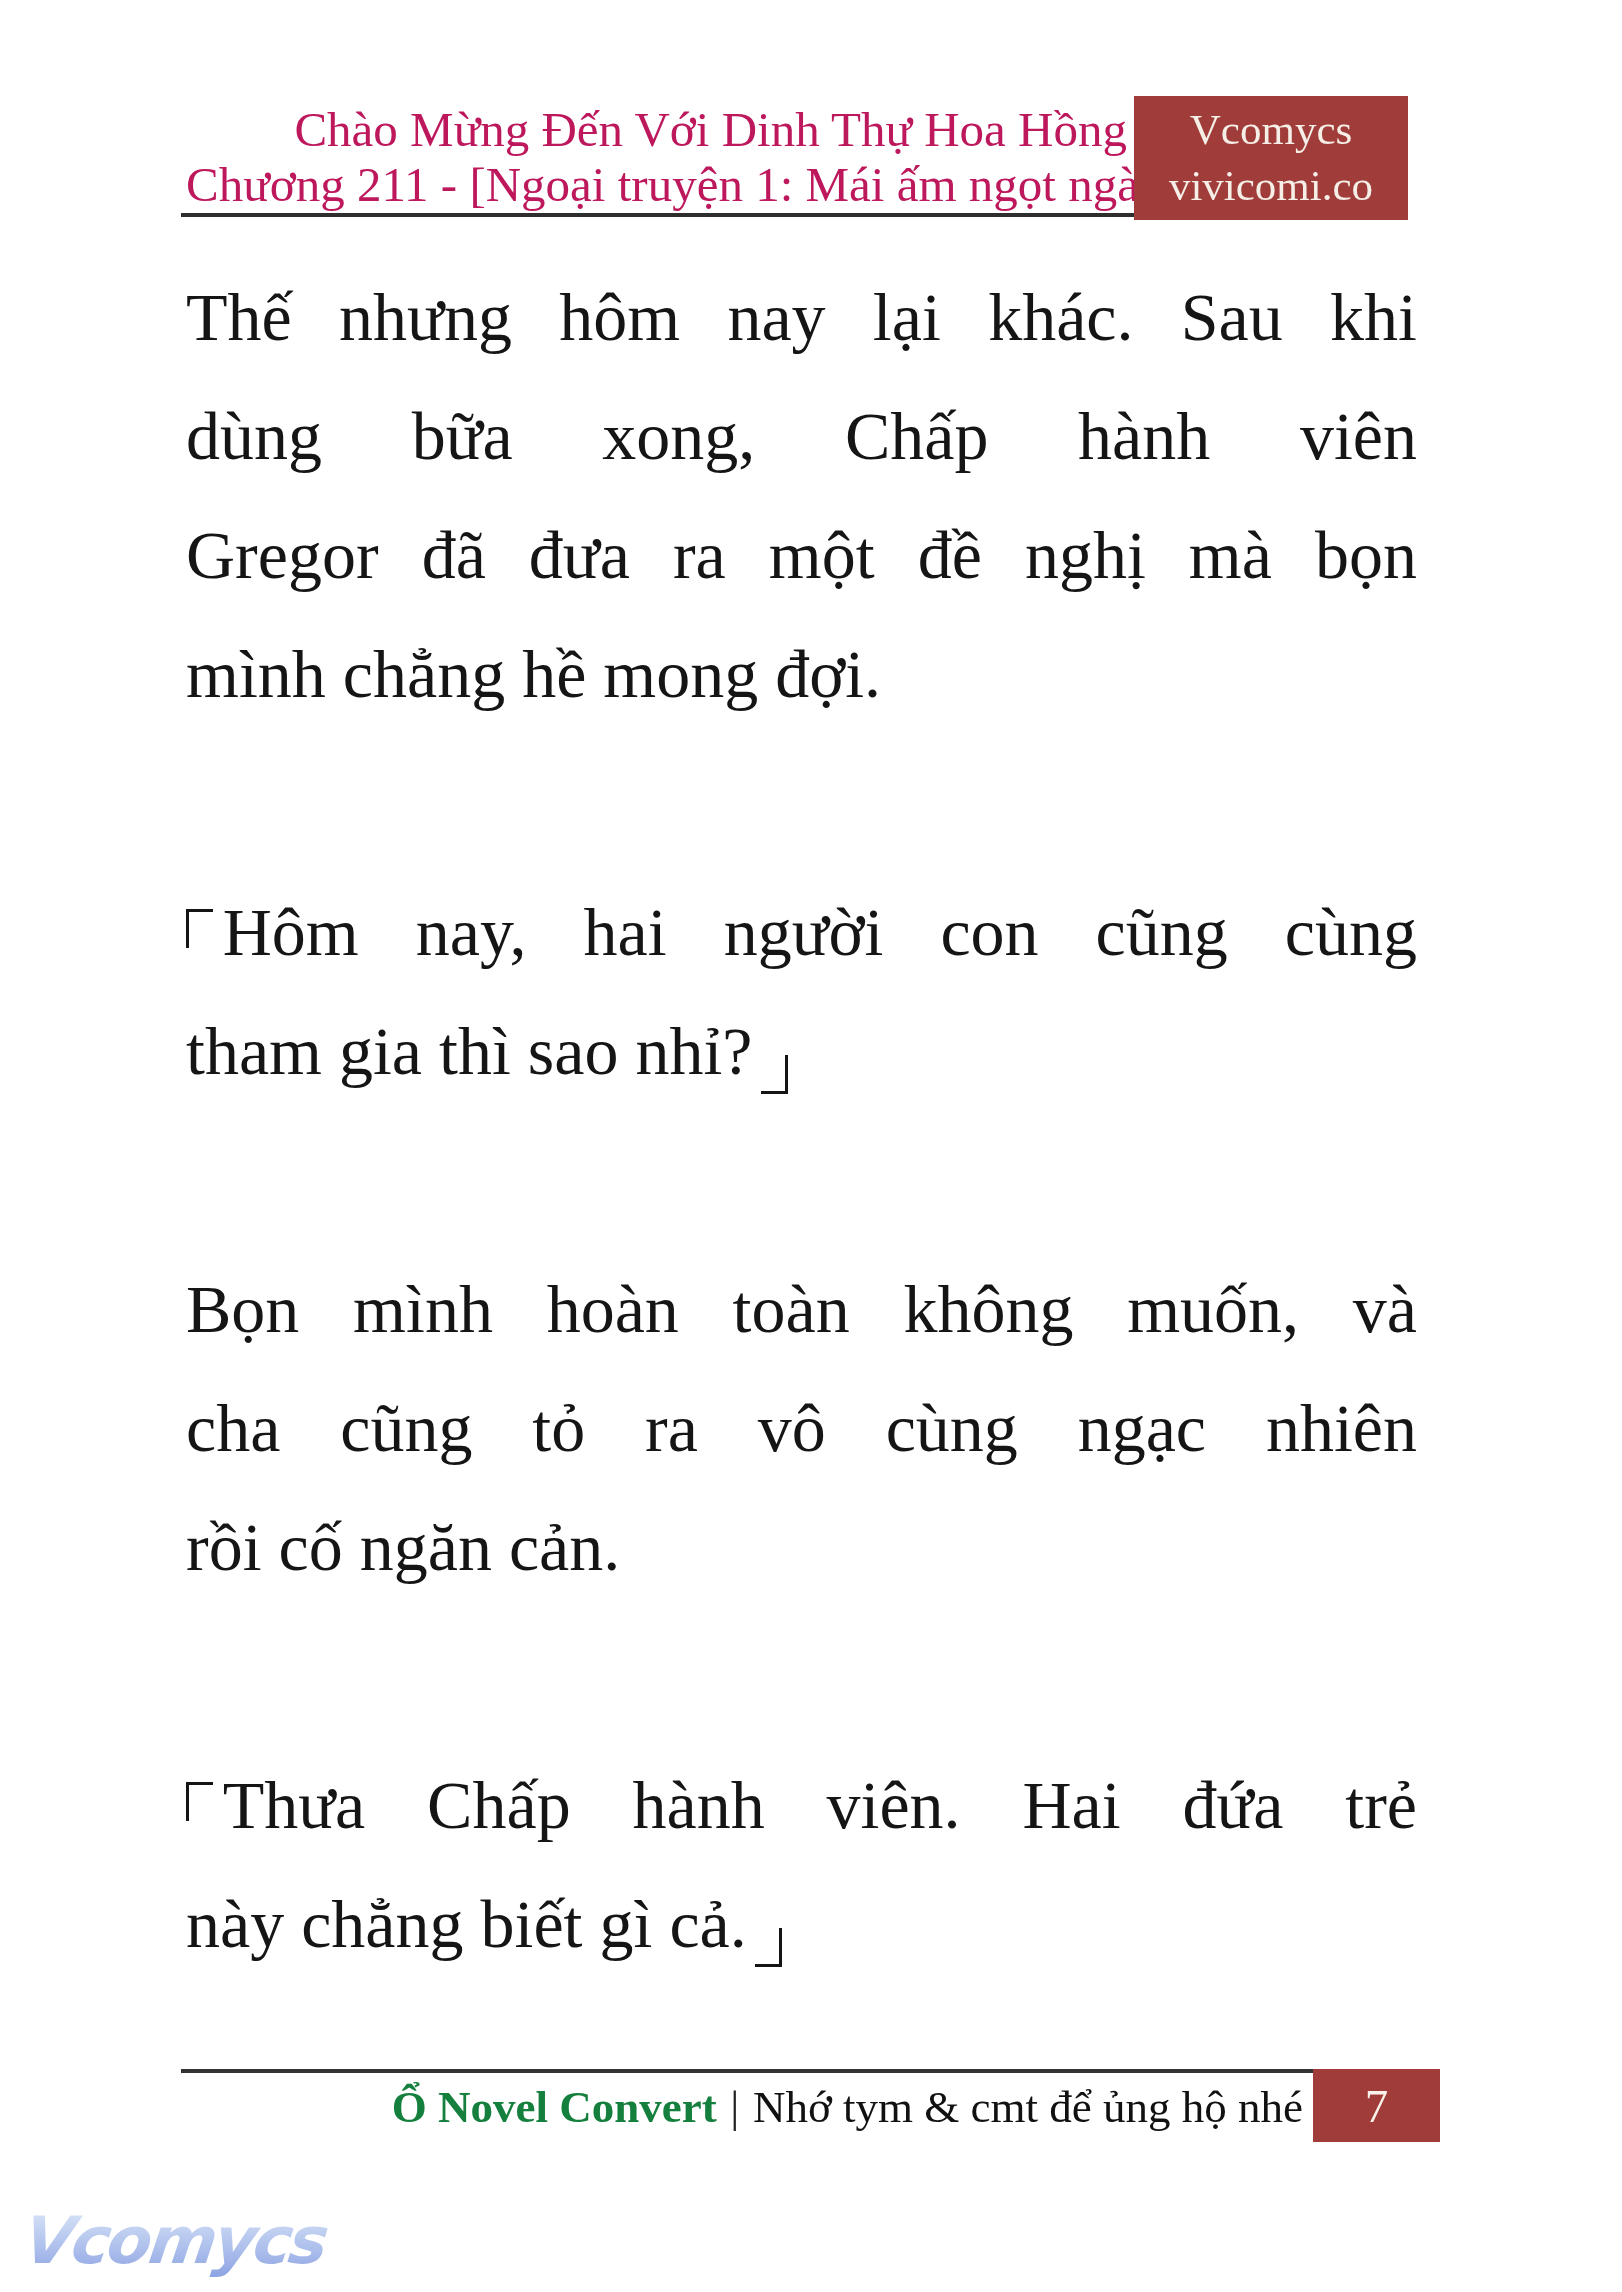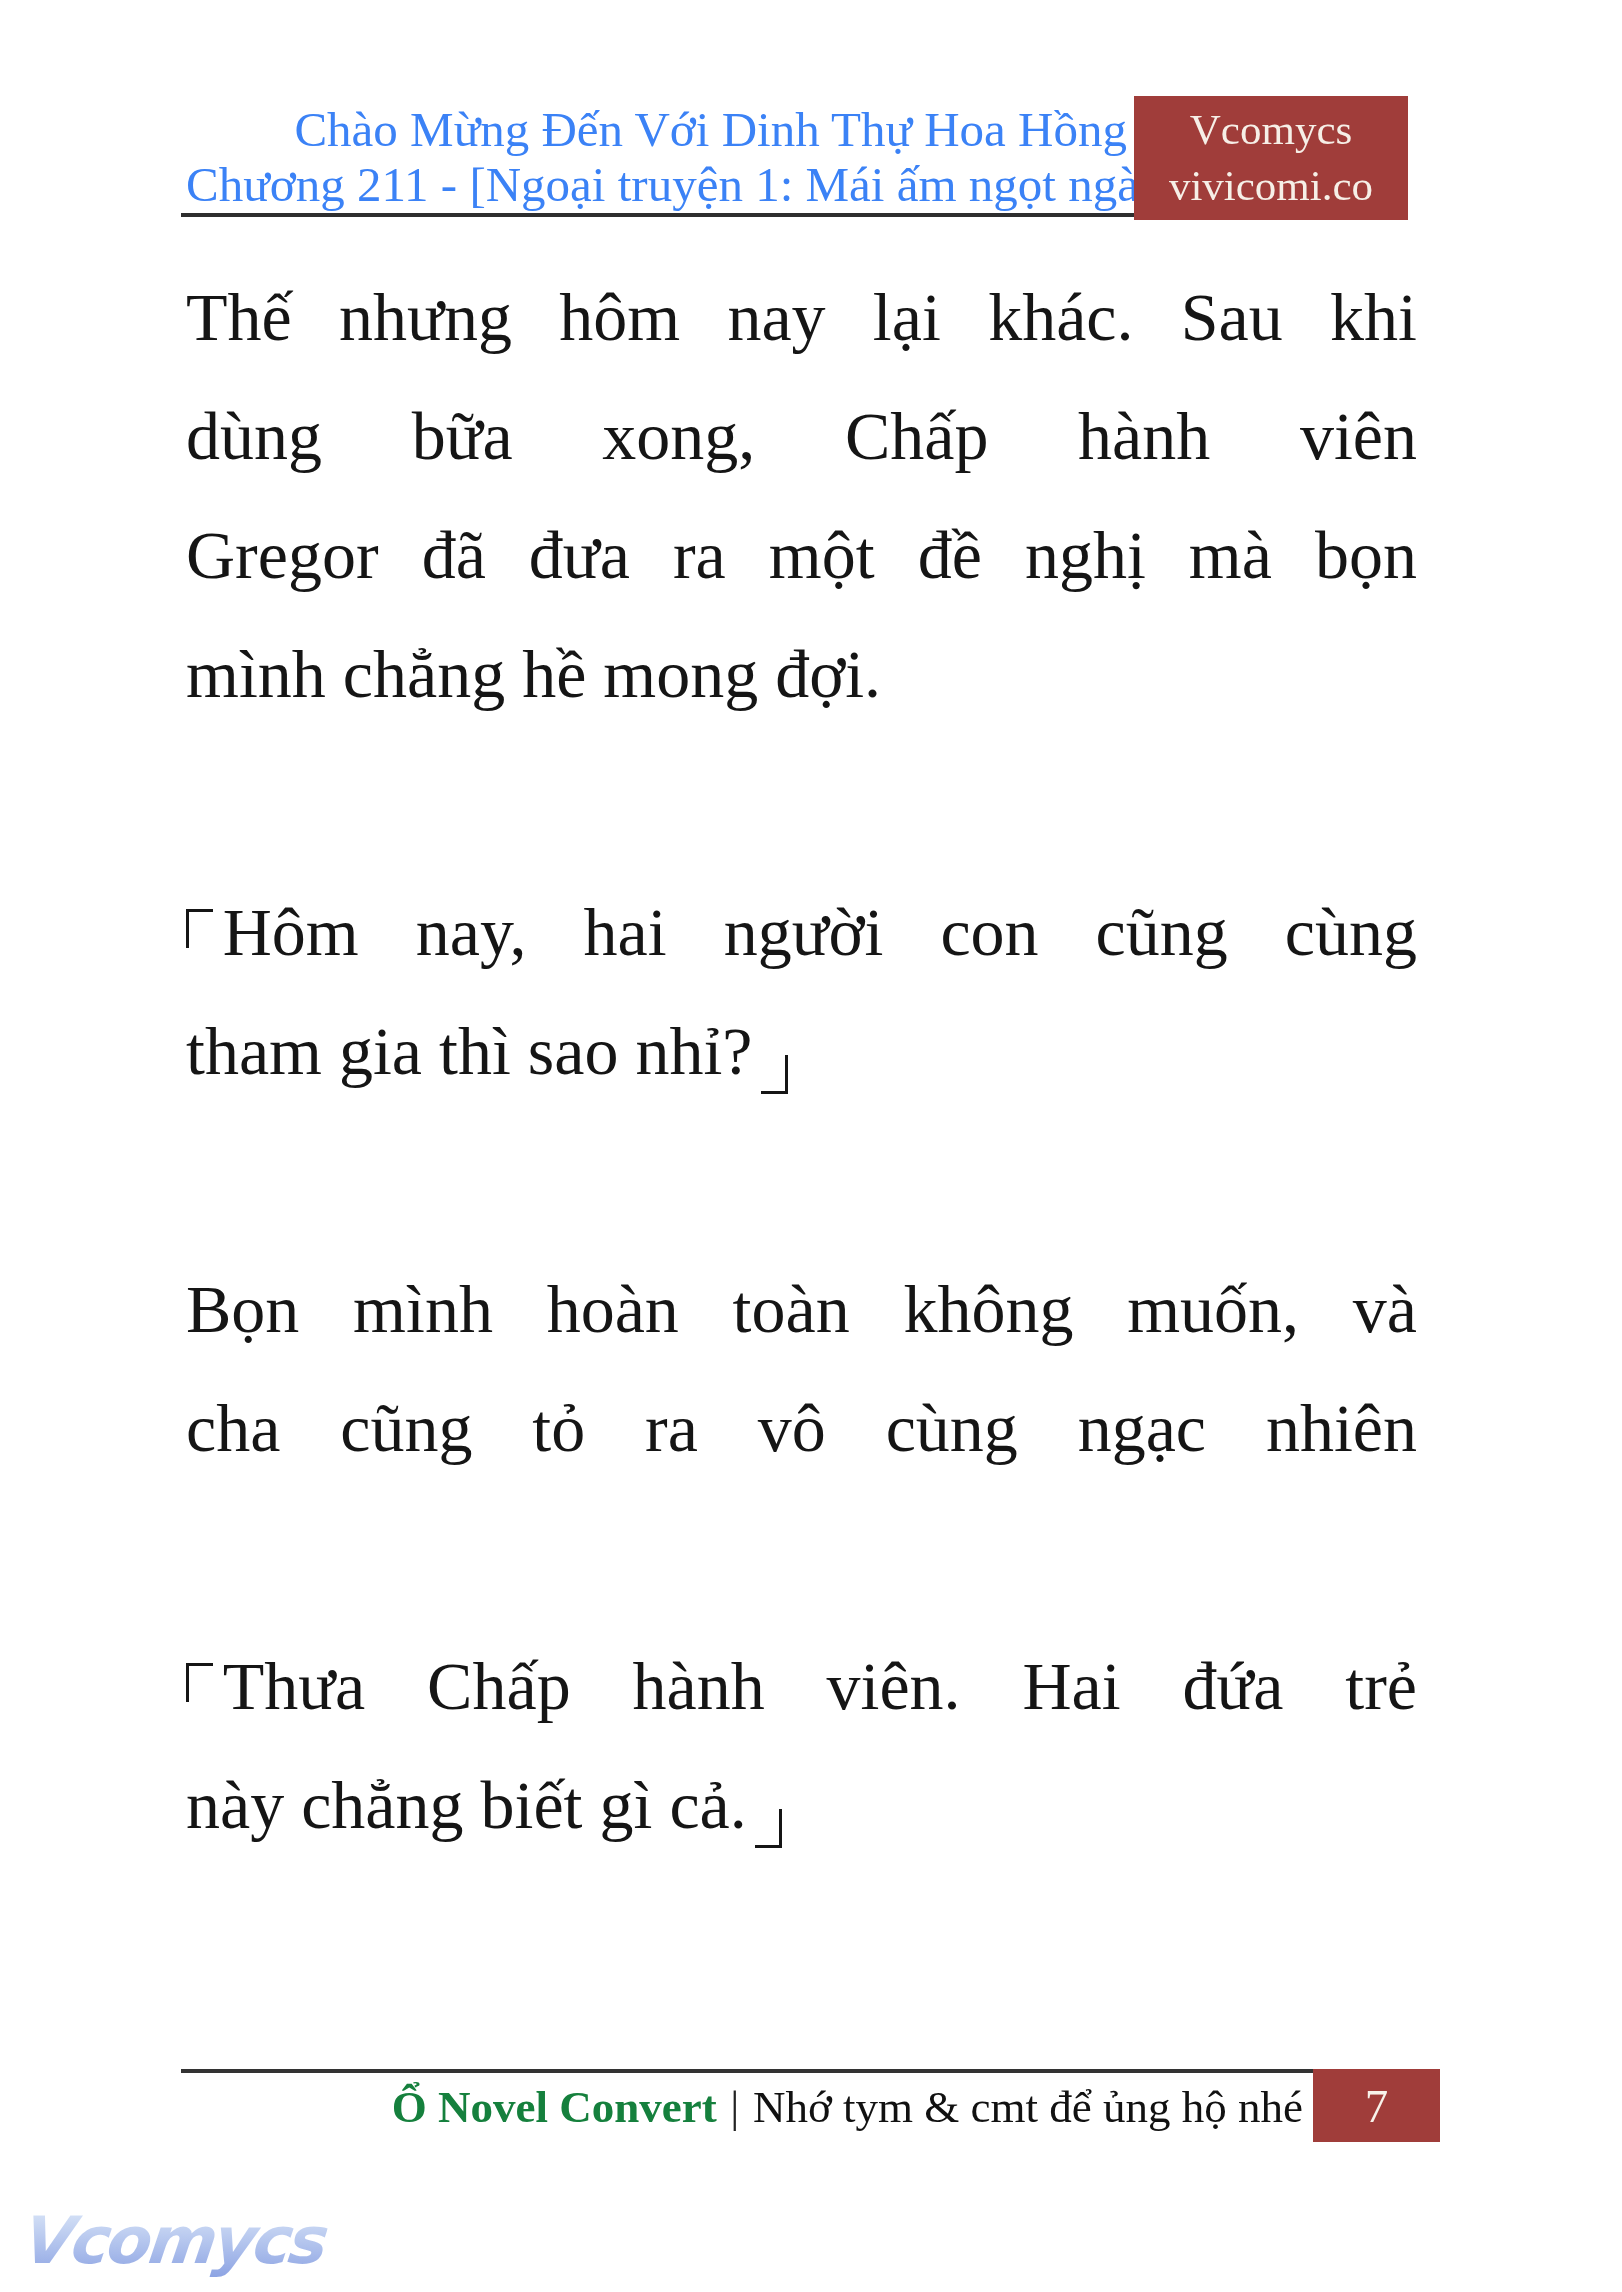--- a/index.html
+++ b/index.html
@@ -17,21 +17,21 @@
   
   .header-titles {
     position: absolute;
     left: 186px;
     top: 102px;
     width: 941px;
     text-align: right;
     font-size: 49px;
     line-height: 55px;
     white-space: nowrap;
-    color: #3b82f6;
+    color: #be185d;
   }
   .brand-box {
     position: absolute;
     left: 1134px;
     top: 96px;
     width: 274px;
     height: 124px;
     display: flex;
     flex-direction: column;
     align-items: center;
@@ -162,20 +162,21 @@
         <div class="line">Gregor đã đưa ra một đề nghị mà bọn</div>
         <div class="line last">mình chẳng hề mong đợi.</div>
       </div>
       <div class="para">
         <div class="line"><span class="cjk cjk-open"></span>Hôm nay, hai người con cũng cùng</div>
         <div class="line last">tham gia thì sao nhỉ?<span class="cjk cjk-close"></span></div>
       </div>
       <div class="para">
         <div class="line">Bọn mình hoàn toàn không muốn, và</div>
         <div class="line">cha cũng tỏ ra vô cùng ngạc nhiên</div>
+        <div class="line last">rồi cố ngăn cản.</div>
       </div>
       <div class="para">
         <div class="line"><span class="cjk cjk-open"></span>Thưa Chấp hành viên. Hai đứa trẻ</div>
         <div class="line last">này chẳng biết gì cả.<span class="cjk cjk-close"></span></div>
       </div>
     </div>
 
   <div class="footer-rule"></div>
 
   <div class="footer-text">

